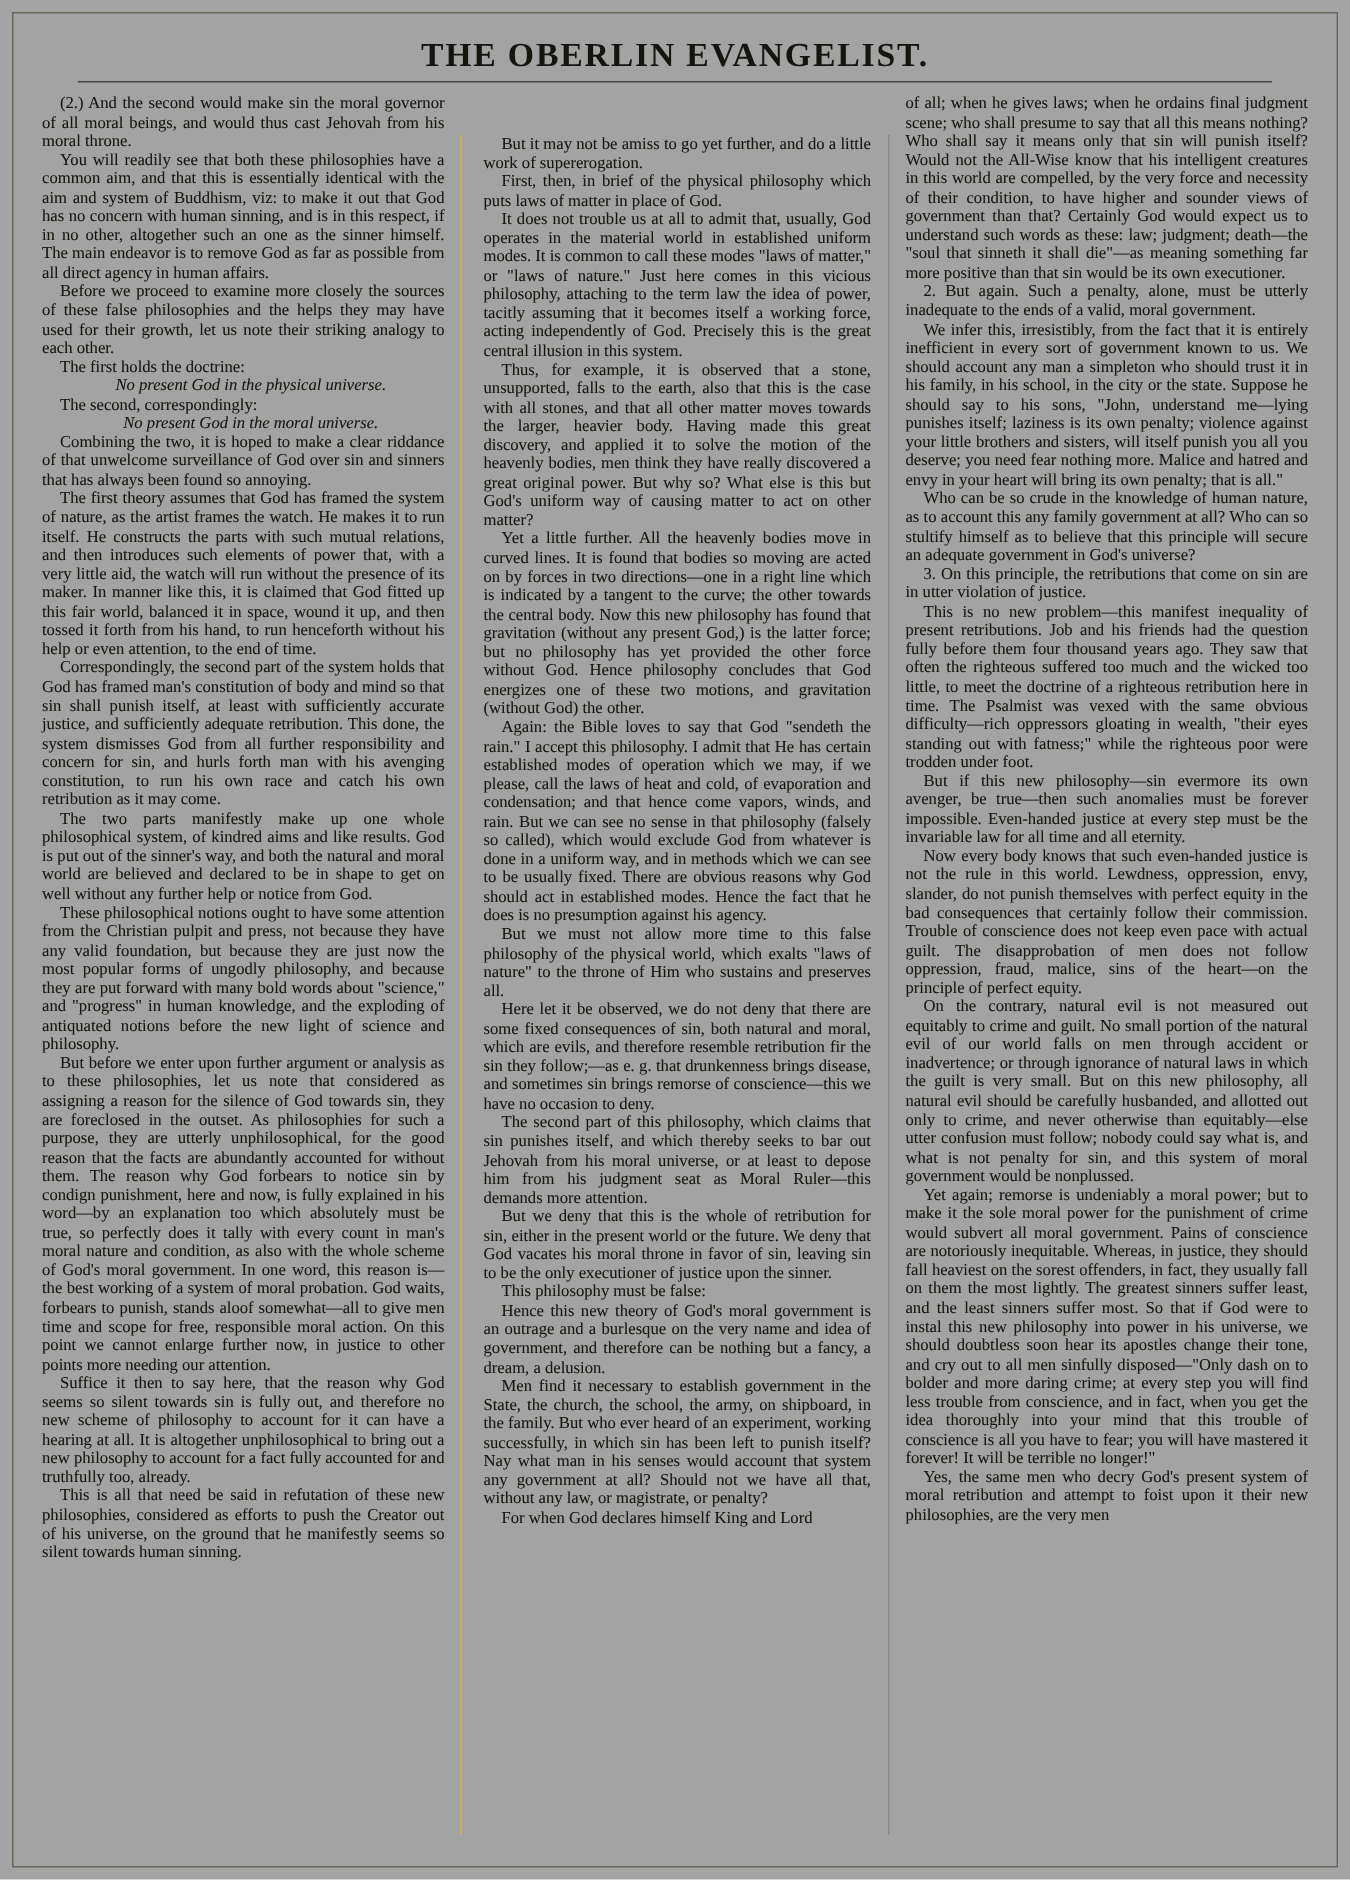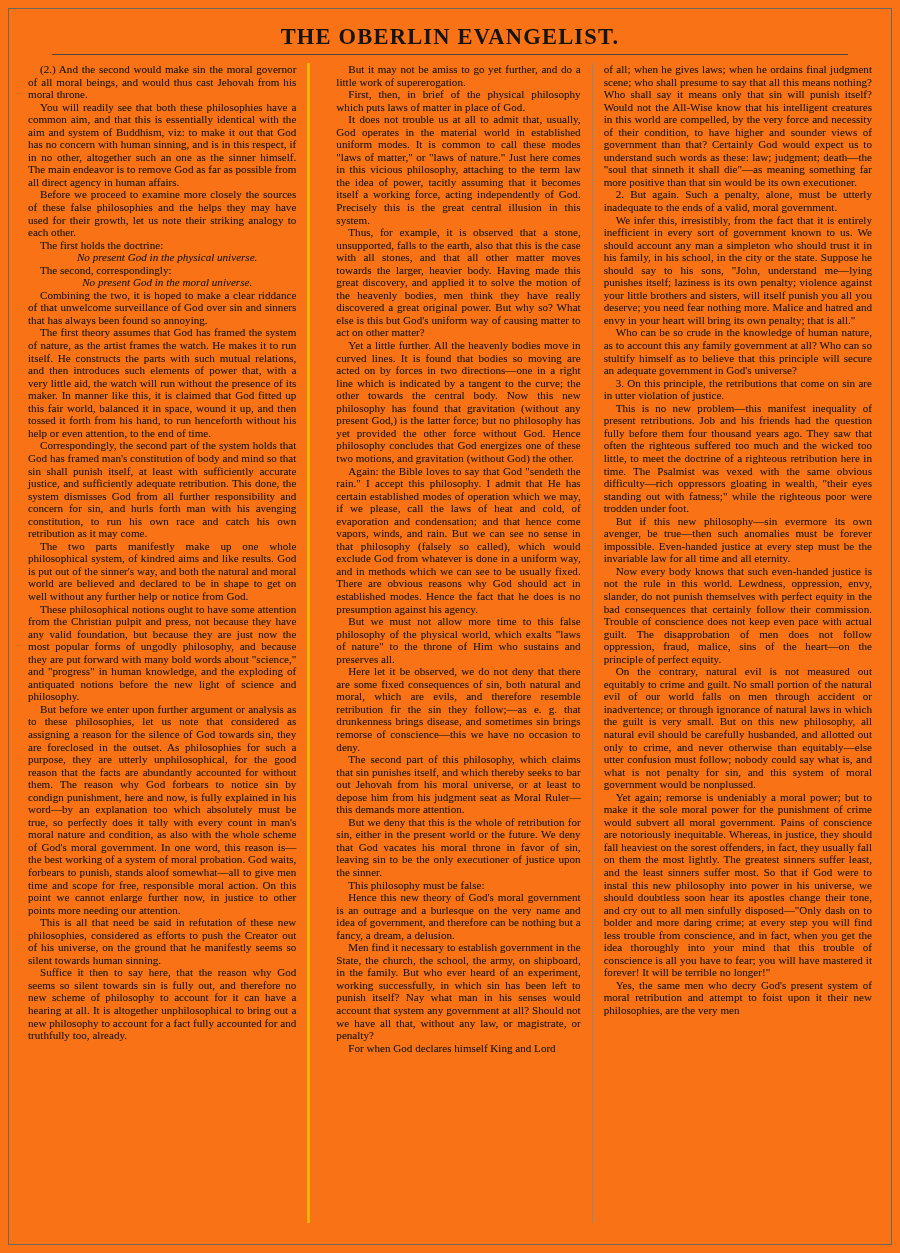--- a/index.html
+++ b/index.html
@@ -13,21 +13,21 @@
     font-family: "Liberation Serif", serif;
     color: #1a1a16;
     overflow: hidden;
   }
   .page {
     position: relative;
     width: 900px;
     height: 1253px;
     box-sizing: border-box;
     padding: 18px 22px 10px 22px;
-    background: #f97316;
+    background: #a3a3a3;
   }
   .page-border {
     position: absolute;
     left: 8px;
     top: 8px;
     right: 8px;
     bottom: 8px;
     border: 1px solid #6b675c;
     pointer-events: none;
   }
@@ -56,21 +56,21 @@
     box-sizing: border-box;
     padding: 0 10px;
     font-size: 11.1px;
     line-height: 12.55px;
     text-align: justify;
     text-justify: inter-word;
     hyphens: auto;
     color: #17160f;
   }
   .col.c1 { padding-left: 6px; padding-right: 11px; }
-  .col.c2 { padding-left: 26px; padding-right: 11px; border-left: 3px solid #eab308; border-right: 1px solid #8c887d; }
+  .col.c2 { padding-left: 14px; padding-right: 11px; border-left: 1px solid #eab308; border-right: 1px solid #8c887d; margin-top: 27px; }
   .col.c3 { padding-left: 11px; padding-right: 6px; }
   .col p {
     margin: 0;
     text-indent: 12px;
   }
   .col p.noindent {
     text-indent: 0;
   }
   .col p.center {
     text-indent: 0;
@@ -99,22 +99,22 @@
       <p>The first holds the doctrine:</p>
       <p class="center">No present God in the physical universe.</p>
       <p>The second, correspondingly:</p>
       <p class="center">No present God in the moral universe.</p>
       <p>Combining the two, it is hoped to make a clear riddance of that unwelcome surveillance of God over sin and sinners that has always been found so annoying.</p>
       <p>The first theory assumes that God has framed the system of nature, as the artist frames the watch. He makes it to run itself. He constructs the parts with such mutual relations, and then introduces such elements of power that, with a very little aid, the watch will run without the presence of its maker. In manner like this, it is claimed that God fitted up this fair world, balanced it in space, wound it up, and then tossed it forth from his hand, to run henceforth without his help or even attention, to the end of time.</p>
       <p>Correspondingly, the second part of the system holds that God has framed man's constitution of body and mind so that sin shall punish itself, at least with sufficiently accurate justice, and sufficiently adequate retribution. This done, the system dismisses God from all further responsibility and concern for sin, and hurls forth man with his avenging constitution, to run his own race and catch his own retribution as it may come.</p>
       <p>The two parts manifestly make up one whole philosophical system, of kindred aims and like results. God is put out of the sinner's way, and both the natural and moral world are believed and declared to be in shape to get on well without any further help or notice from God.</p>
       <p>These philosophical notions ought to have some attention from the Christian pulpit and press, not because they have any valid foundation, but because they are just now the most popular forms of ungodly philosophy, and because they are put forward with many bold words about "science," and "progress" in human knowledge, and the exploding of antiquated notions before the new light of science and philosophy.</p>
       <p>But before we enter upon further argument or analysis as to these philosophies, let us note that considered as assigning a reason for the silence of God towards sin, they are foreclosed in the outset. As philosophies for such a purpose, they are utterly unphilosophical, for the good reason that the facts are abundantly accounted for without them. The reason why God forbears to notice sin by condign punishment, here and now, is fully explained in his word—by an explanation too which absolutely must be true, so perfectly does it tally with every count in man's moral nature and condition, as also with the whole scheme of God's moral government. In one word, this reason is—the best working of a system of moral probation. God waits, forbears to punish, stands aloof somewhat—all to give men time and scope for free, responsible moral action. On this point we cannot enlarge further now, in justice to other points more needing our attention.</p>
+      <p>Suffice it then to say here, that the reason why God seems so silent towards sin is fully out, and therefore no new scheme of philosophy to account for it can have a hearing at all. It is altogether unphilosophical to bring out a new philosophy to account for a fact fully accounted for and truthfully too, already.</p>
       <p>This is all that need be said in refutation of these new philosophies, considered as efforts to push the Creator out of his universe, on the ground that he manifestly seems so silent towards human sinning.</p>
-      <p>Suffice it then to say here, that the reason why God seems so silent towards sin is fully out, and therefore no new scheme of philosophy to account for it can have a hearing at all. It is altogether unphilosophical to bring out a new philosophy to account for a fact fully accounted for and truthfully too, already.</p>
     </div>
 
     <div class="col c2">
       <p>But it may not be amiss to go yet further, and do a little work of supererogation.</p>
       <p>First, then, in brief of the physical philosophy which puts laws of matter in place of God.</p>
       <p>It does not trouble us at all to admit that, usually, God operates in the material world in established uniform modes. It is common to call these modes "laws of matter," or "laws of nature." Just here comes in this vicious philosophy, attaching to the term law the idea of power, tacitly assuming that it becomes itself a working force, acting independently of God. Precisely this is the great central illusion in this system.</p>
       <p>Thus, for example, it is observed that a stone, unsupported, falls to the earth, also that this is the case with all stones, and that all other matter moves towards the larger, heavier body. Having made this great discovery, and applied it to solve the motion of the heavenly bodies, men think they have really discovered a great original power. But why so? What else is this but God's uniform way of causing matter to act on other matter?</p>
       <p>Yet a little further. All the heavenly bodies move in curved lines. It is found that bodies so moving are acted on by forces in two directions—one in a right line which is indicated by a tangent to the curve; the other towards the central body. Now this new philosophy has found that gravitation (without any present God,) is the latter force; but no philosophy has yet provided the other force without God. Hence philosophy concludes that God energizes one of these two motions, and gravitation (without God) the other.</p>
       <p>Again: the Bible loves to say that God "sendeth the rain." I accept this philosophy. I admit that He has certain established modes of operation which we may, if we please, call the laws of heat and cold, of evaporation and condensation; and that hence come vapors, winds, and rain. But we can see no sense in that philosophy (falsely so called), which would exclude God from whatever is done in a uniform way, and in methods which we can see to be usually fixed. There are obvious reasons why God should act in established modes. Hence the fact that he does is no presumption against his agency.</p>
       <p>But we must not allow more time to this false philosophy of the physical world, which exalts "laws of nature" to the throne of Him who sustains and preserves all.</p>

